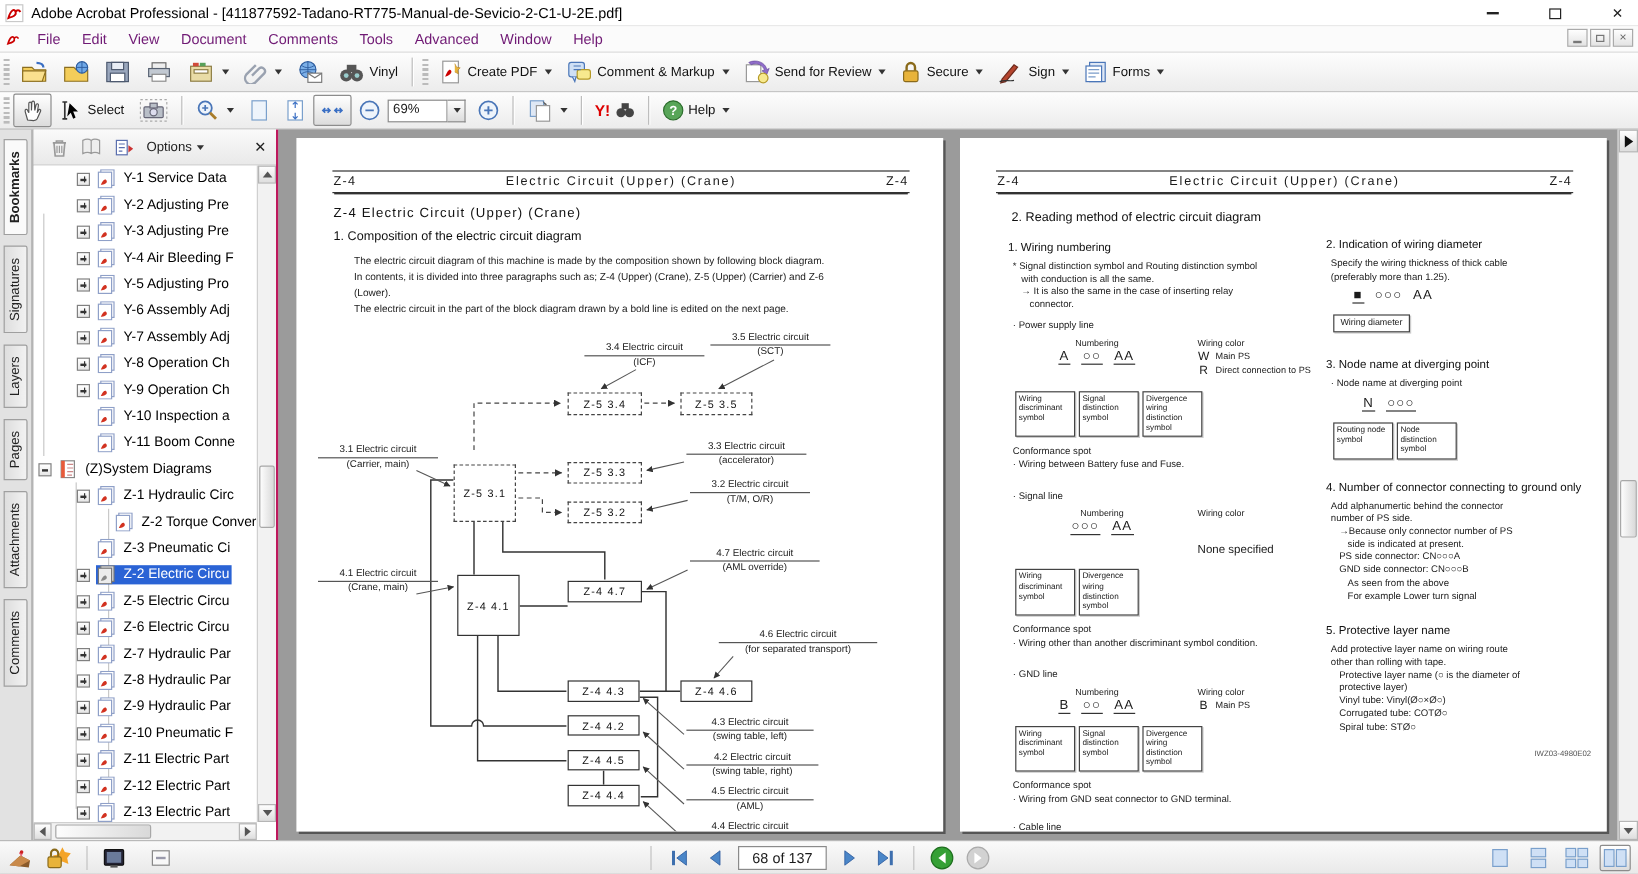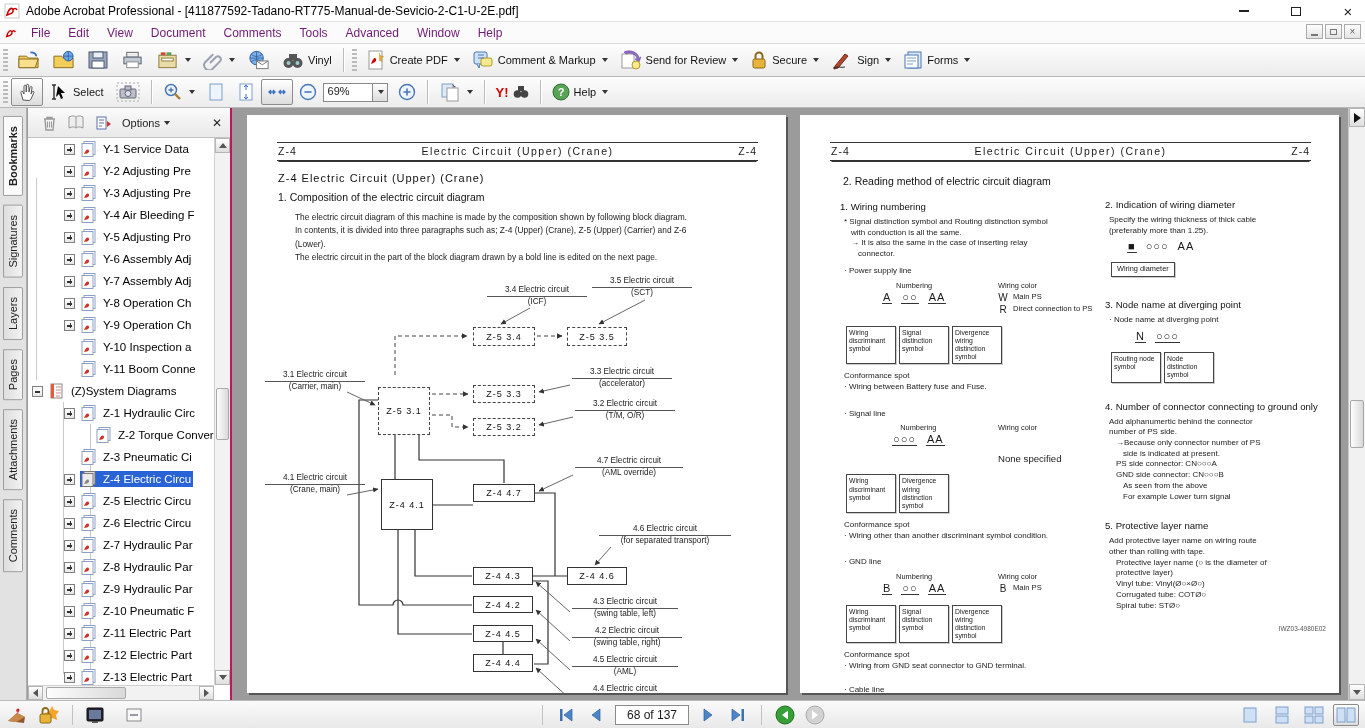--- a/index.html
+++ b/index.html
@@ -587,21 +587,21 @@
           </span>
         </div>
         <div class="bk-row" style="padding-left: 36px;">
           <div class="exp plus"></div>
           <span class="bk-sel" style="display: inline-flex; align-items: center;">
             <span class="bk-ico"><svg width="17" height="16" viewBox="0 0 17 16">
                 <rect x="4" y="0.5" width="11" height="13" fill="#e0e0e0" stroke="#777"></rect>
                 <rect x="2" y="2.5" width="11" height="13" fill="#ececec" stroke="#777"></rect>
                 <path d="M4 13 C6 8 8.5 7.5 9 10 C9.3 12 6.5 12.7 4 13 Z" fill="#888"></path>
               </svg></span>
-            <span class="bk-label">Z-4 Electric Circu</span>
+            <span class="bk-label">Z-2 Electric Circu</span>
           </span>
         </div>
         <div class="bk-row" style="padding-left: 36px;">
           <div class="exp plus"></div>
           <span style="display: inline-flex; align-items: center;">
             <span class="bk-ico"><svg width="17" height="16" viewBox="0 0 17 16">
                 <rect x="4" y="0.5" width="11" height="13" fill="#fff" stroke="#8fa0c8"></rect>
                 <rect x="2" y="2.5" width="11" height="13" fill="#fff" stroke="#8fa0c8"></rect>
                 <path d="M4 13 C6 8 8.5 7.5 9 10 C9.3 12 6.5 12.7 4 13 Z" fill="#d23220"></path>
               </svg></span>

